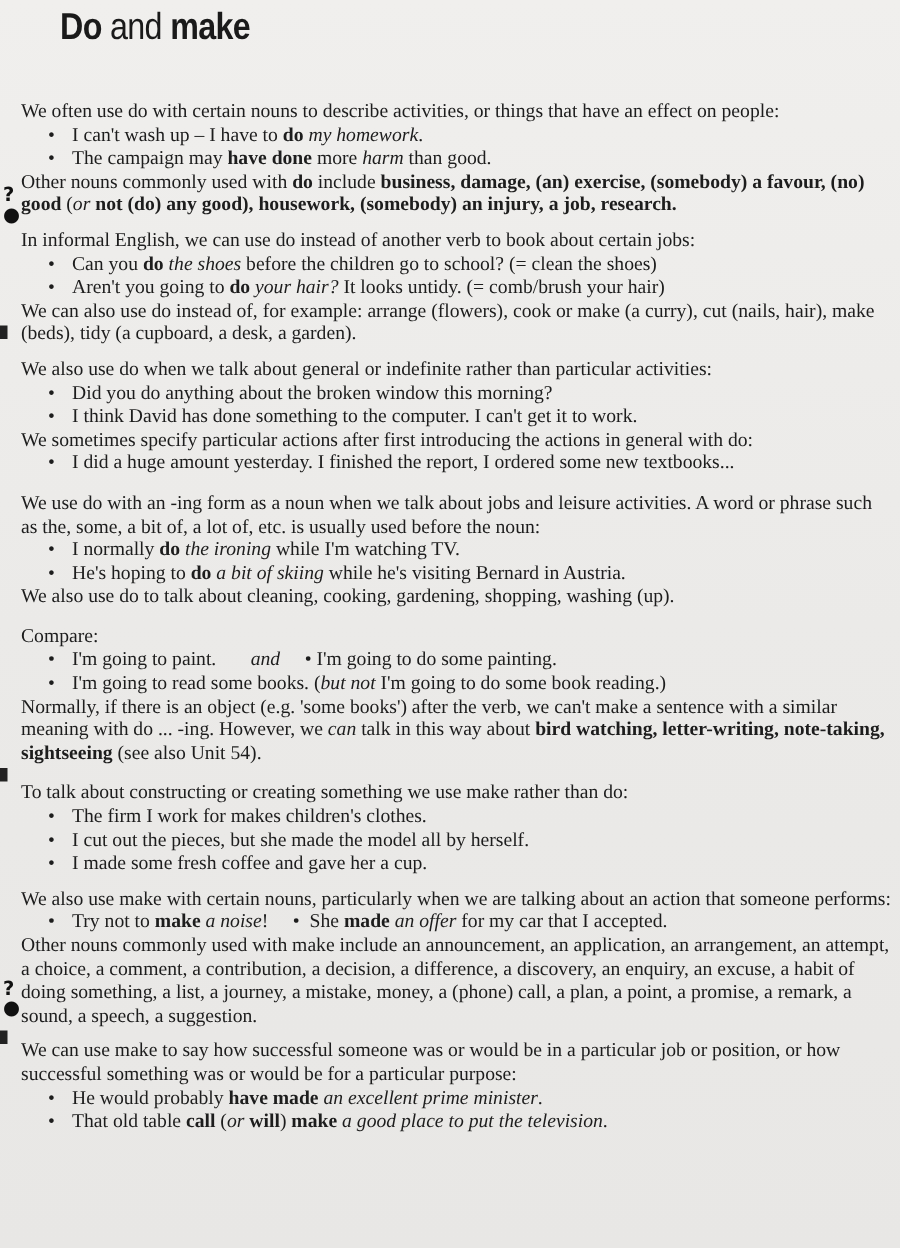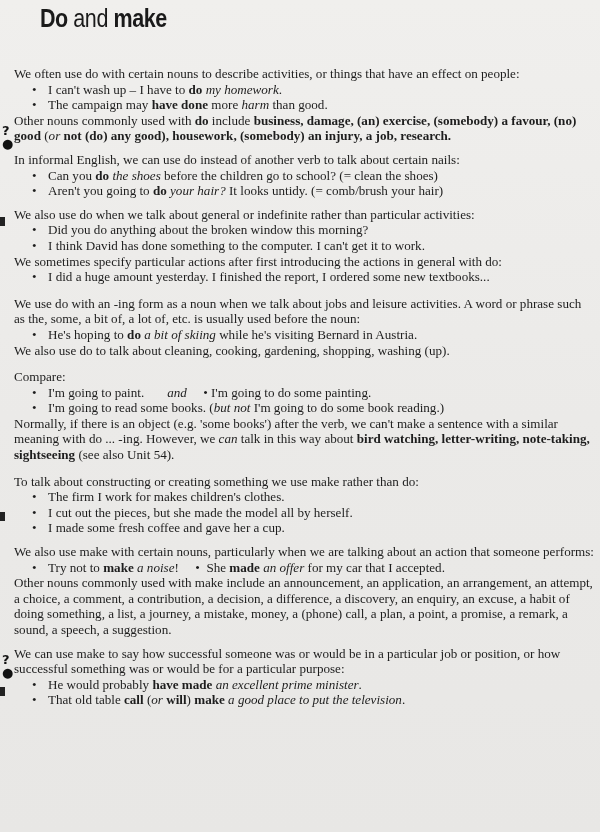--- a/index.html
+++ b/index.html
@@ -72,42 +72,44 @@
 
     <p class="para">We often use do with certain nouns to describe activities, or things that have an effect on people:</p>
     <ul>
       <li><span>I can't wash up – I have to </span><b>do</b><span> </span><i>my homework</i><span>.</span></li>
       <li><span>The campaign may </span><b>have done</b><span> more </span><i>harm</i><span> than good.</span></li>
     </ul>
     <p class="para"><span>Other nouns commonly used with </span><b>do</b><span> include </span><b>business, damage, (an) exercise, (somebody) a favour, (no) good</b> (<i>or</i><b> not (do) any good), housework, (somebody) an injury, a job, research.</b></p>
 
     <div class="gap"></div>
 
-    <p class="para">In informal English, we can use do instead of another verb to talk about certain nails:</p>
+    <p class="para">In informal English, we can use do instead of another verb to book about certain jobs:</p>
     <ul>
       <li><span>Can you </span><b>do</b><span> </span><i>the shoes</i><span> before the children go to school? (= clean the shoes)</span></li>
       <li><span>Aren't you going to </span><b>do</b><span> </span><i>your hair?</i><span> It looks untidy. (= comb/brush your hair)</span></li>
     </ul>
+    <p class="para">We can also use do instead of, for example: arrange (flowers), cook or make (a curry), cut (nails, hair), make (beds), tidy (a cupboard, a desk, a garden).</p>
 
     <div class="gap"></div>
 
     <p class="para">We also use do when we talk about general or indefinite rather than particular activities:</p>
     <ul>
       <li>Did you do anything about the broken window this morning?</li>
       <li>I think David has done something to the computer. I can't get it to work.</li>
     </ul>
     <p class="para">We sometimes specify particular actions after first introducing the actions in general with do:</p>
     <ul>
       <li>I did a huge amount yesterday. I finished the report, I ordered some new textbooks...</li>
     </ul>
 
     <div class="gap-lg"></div>
 
     <p class="para">We use do with an -ing form as a noun when we talk about jobs and leisure activities. A word or phrase such as the, some, a bit of, a lot of, etc. is usually used before the noun:</p>
     <ul>
+      <li><span>I normally </span><b>do</b><span> </span><i>the ironing</i><span> while I'm watching TV.</span></li>
       <li><span>He's hoping to </span><b>do</b><span> </span><i>a bit of skiing</i><span> while he's visiting Bernard in Austria.</span></li>
     </ul>
     <p class="para">We also use do to talk about cleaning, cooking, gardening, shopping, washing (up).</p>
 
     <div class="gap-lg"></div>
 
     <p class="para">Compare:</p>
     <div class="inline-pair"><span>I'm going to paint.</span>&nbsp;&nbsp;&nbsp;&nbsp;&nbsp;&nbsp;&nbsp;<i>and</i>&nbsp;&nbsp;&nbsp;&nbsp;&nbsp;•&nbsp;<span>I'm going to do some painting.</span></div>
     <ul>
       <li><span>I'm going to read some books. (</span><i>but not</i><span> I'm going to do some book reading.)</span></li>

